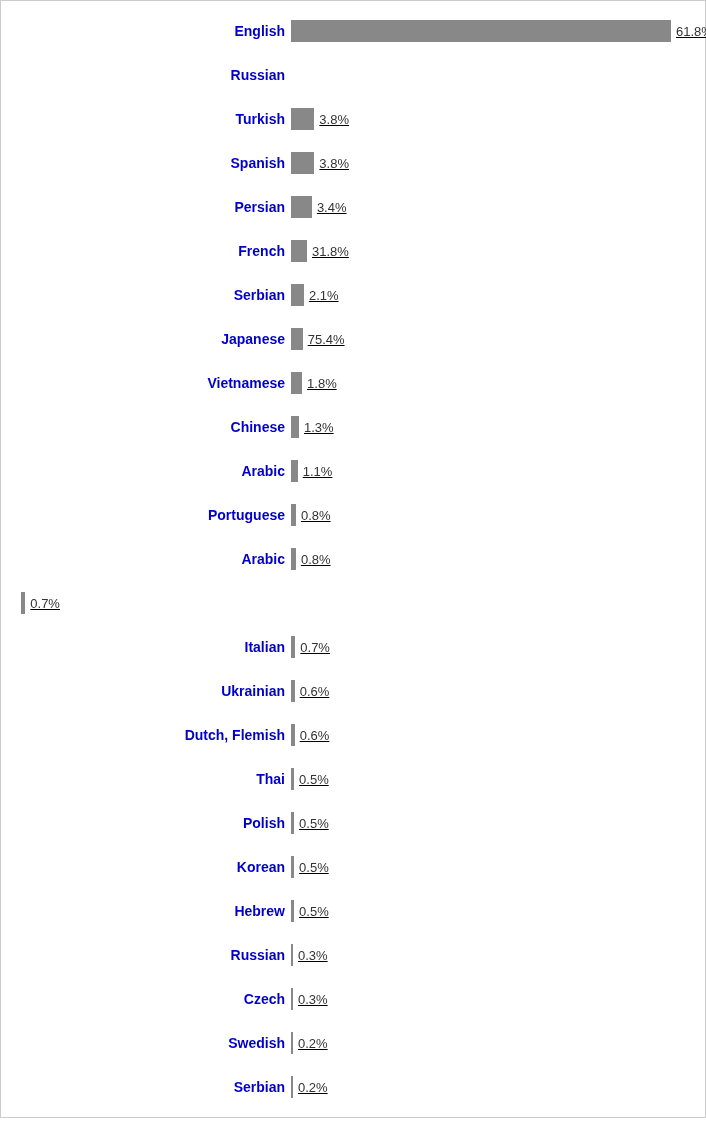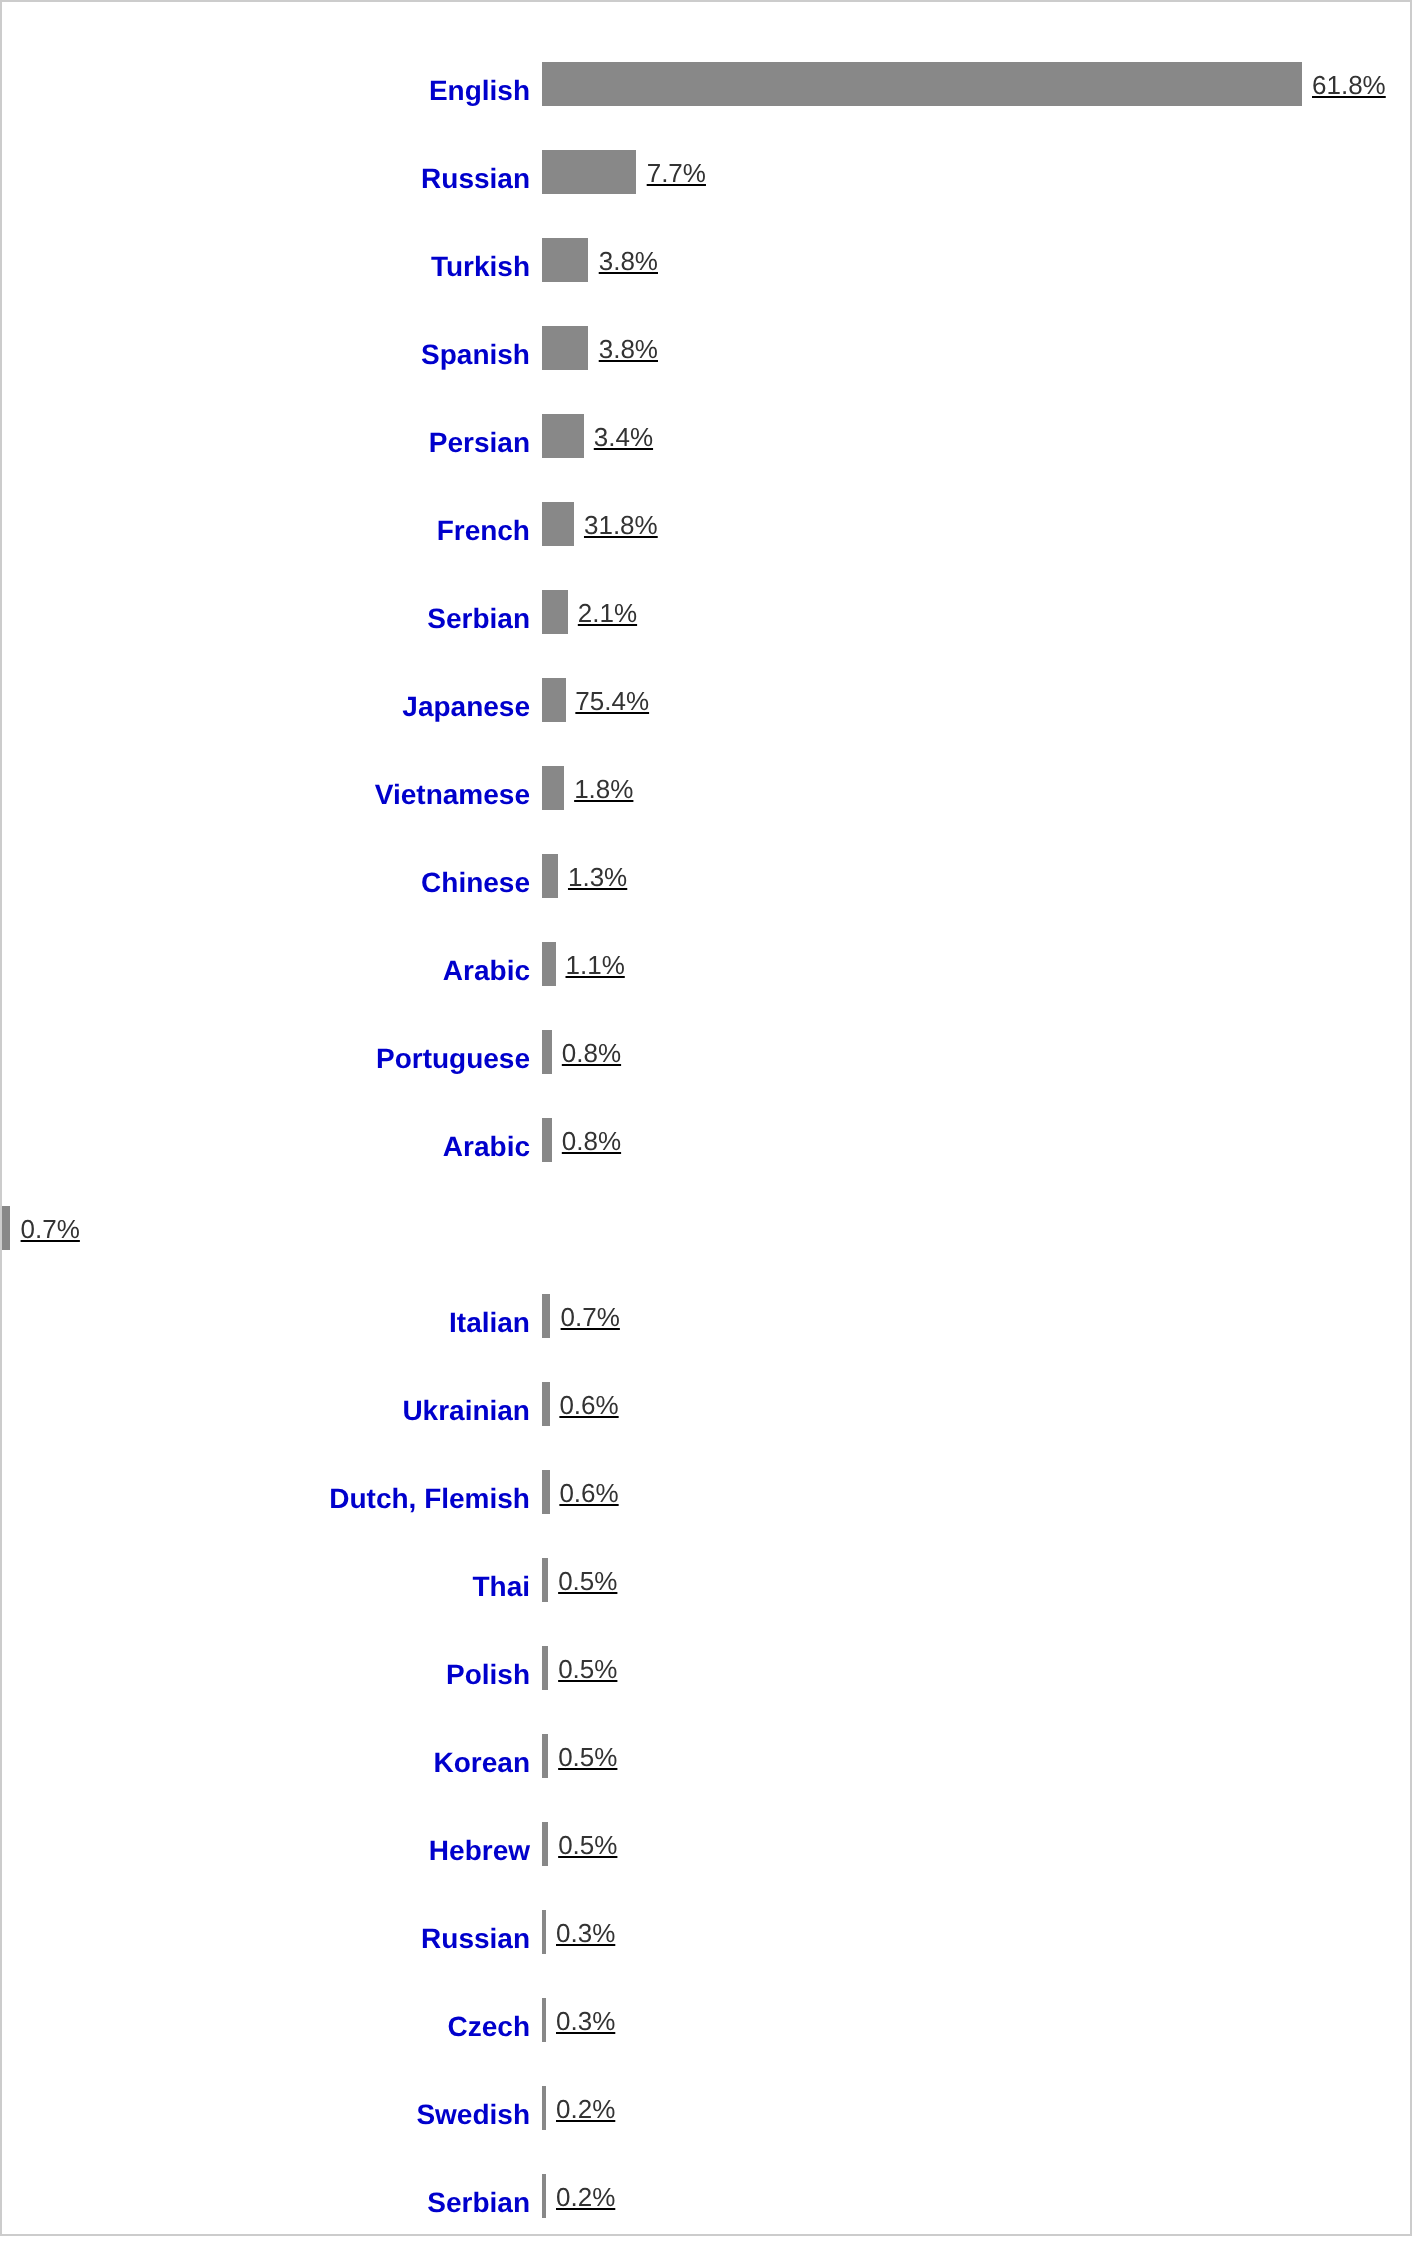--- a/index.html
+++ b/index.html
@@ -16,23 +16,24 @@
 
     .chart-container {
       border: 1px solid #ccc;
       padding: 8px 0;
       width: 706px;
       background: #fff;
     }
 
     .bar-row {
       display: flex;
-      align-items: flex-end;
+      align-items: center;
       height: 44px;
       padding: 0 0;
+      margin-left: 20px;
     }
 
     .label {
       width: 270px;
       text-align: right;
       padding-right: 6px;
       font-weight: bold;
       color: #0000cc;
       font-size: 14px;
       flex-shrink: 0;
@@ -65,24 +66,20 @@
 
 <div class="bar-row">
       <div class="label">English</div>
       <div class="bar-section">
         <div class="bar" style="width: 380px;"></div>
         <span class="pct-label">61.8%</span>
       </div>
     </div>
     <div class="bar-row">
       <div class="label">Russian</div>
-      <div class="bar-section">
-        <div class="bar" style="width: 47.3463px;"></div>
-        <span class="pct-label">7.7%</span>
-      </div>
     </div>
     <div class="bar-row">
       <div class="label">Turkish</div>
       <div class="bar-section">
         <div class="bar" style="width: 23.3657px;"></div>
         <span class="pct-label">3.8%</span>
       </div>
     </div>
     <div class="bar-row">
       <div class="label">Spanish</div>

